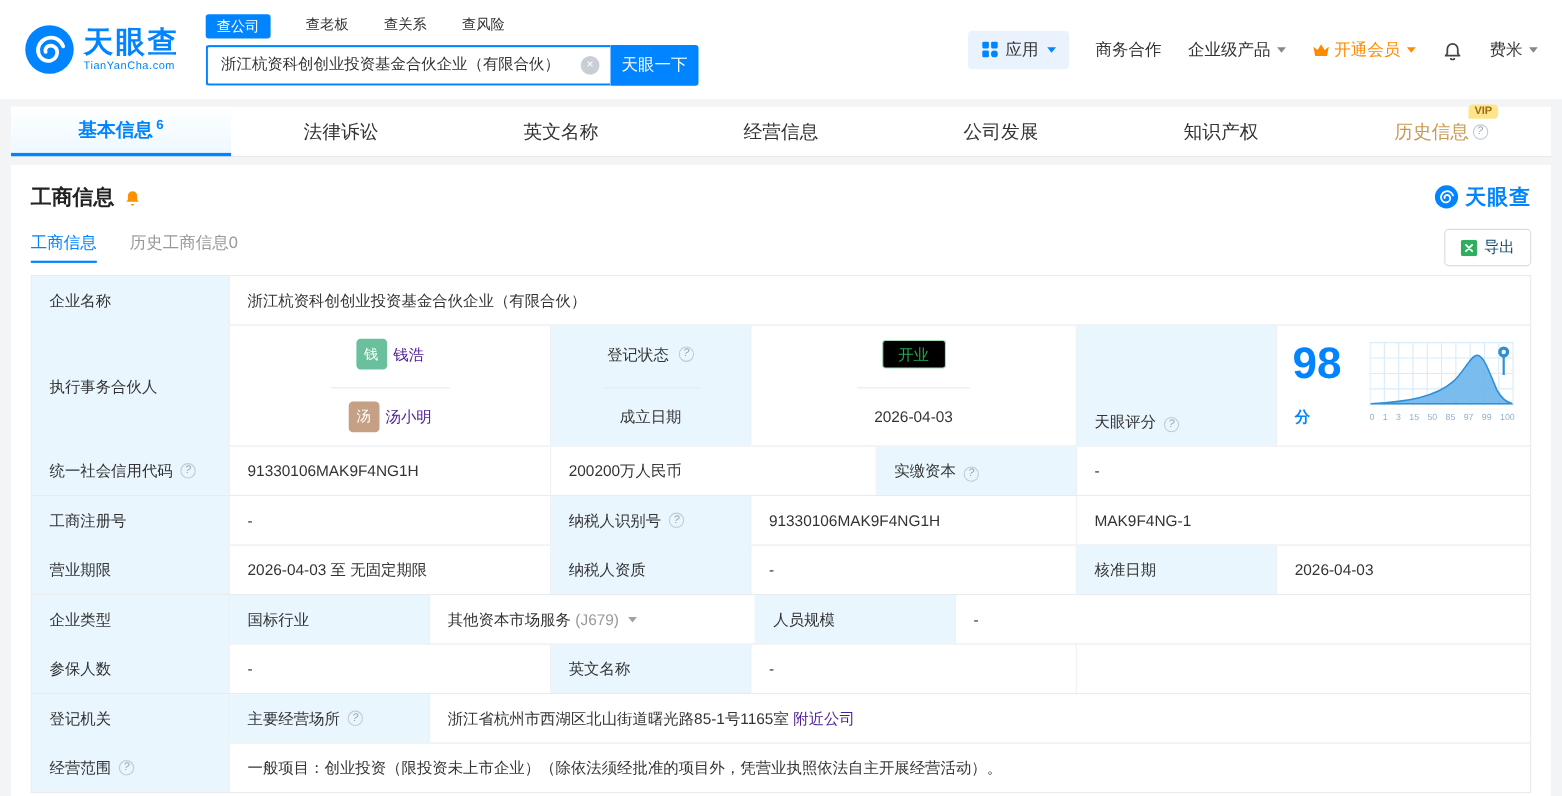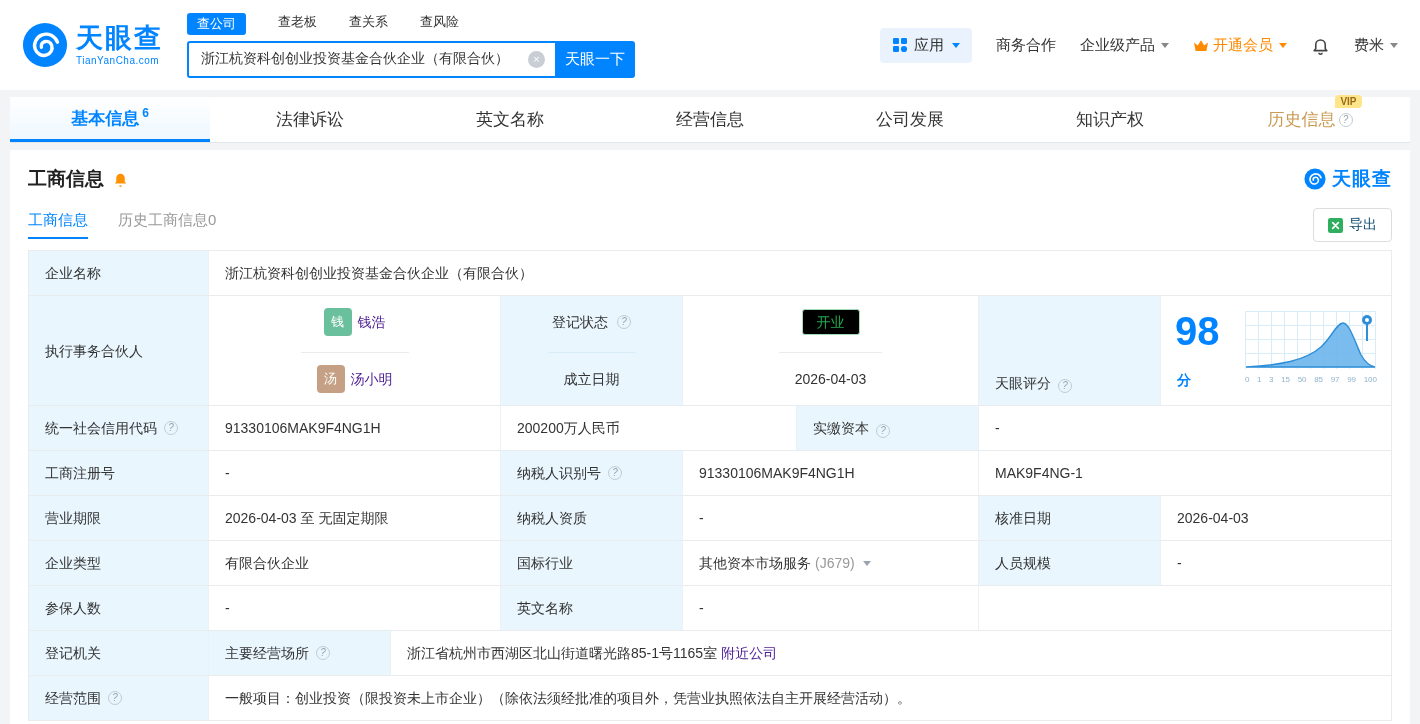--- a/index.html
+++ b/index.html
@@ -363,23 +363,20 @@
         </div>
       <div class="cell w-v3">
           <span>2026-04-03</span>
         </div>
     </div>
 
     <div class="trow">
       <div class="cell lbl w-l1">
           <span>企业类型</span>
         </div>
-      <div class="cell w-v1">
-          <span>有限合伙企业</span>
-        </div>
       <div class="cell lbl w-l2">
           <span>国标行业</span>
         </div>
       <div class="cell w-v2">
         <span>其他资本市场服务</span>
         <span class="muted">(J679)</span>
         <i class="ind-caret"></i>
       </div>
       <div class="cell lbl w-l3">
           <span>人员规模</span>

